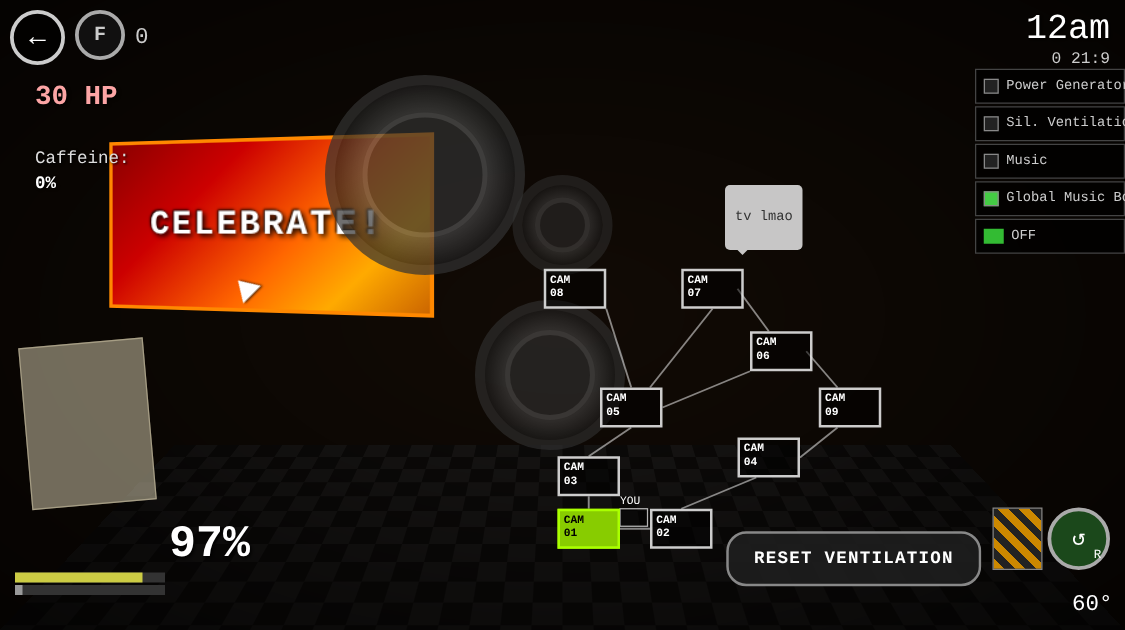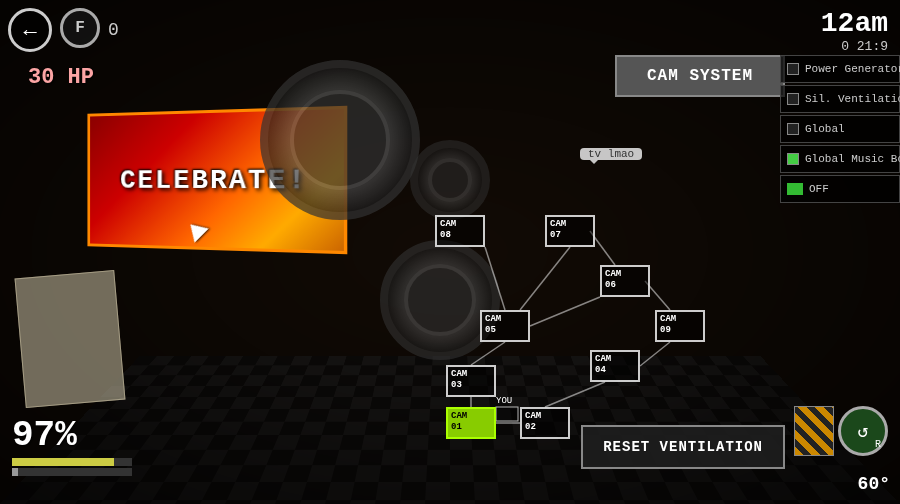--- a/index.html
+++ b/index.html
@@ -193,20 +193,21 @@
       z-index: 20;
       width: 200px;
     }
 
     .usage-percent {
       font-size: 36px;
       font-weight: bold;
       color: #fff;
       text-shadow: 1px 1px 3px #000;
       padding-left: 12px;
+      text-align: right;
     }
 
     .bar-label {
       font-size: 11px;
       color: #aaa;
       padding-left: 12px;
     }
 
     .usage-bar-container {
       height: 8px;
@@ -225,21 +226,21 @@
     .clock-display {
       position: absolute;
       top: 8px;
       right: 12px;
       z-index: 20;
       text-align: right;
     }
 
     .clock-time {
       font-size: 28px;
-      font-weight: bold;
+      font-weight: normal;
       color: #fff;
       text-shadow: 1px 1px 3px #000;
       margin-left: 16px;
     }
 
     .clock-sub {
       font-size: 13px;
       color: #ccc;
     }
 
@@ -409,21 +410,21 @@
       cursor: pointer;
       z-index: 20;
     }
 
     
     .degree-display {
       position: absolute;
       bottom: 8px;
       right: 10px;
       font-size: 22px;
-      font-weight: bold;
+      font-weight: normal;
       color: #fff;
       z-index: 20;
     }
 
     
     .rw-icon {
       position: absolute;
       bottom: 55px;
       right: 12px;
       width: 50px;
@@ -462,21 +463,21 @@
     }
 
     
     .speech-bubble {
       position: absolute;
       top: 148px;
       left: 580px;
       background: rgba(220,220,220,0.9);
       color: #333;
       font-size: 11px;
-      padding: 0 8px;
+      padding: 20px 8px;
       border-radius: 4px;
       z-index: 18;
     }
 
     .speech-bubble::after {
       content: '';
       position: absolute;
       bottom: -8px;
       left: 10px;
       border: 4px solid transparent;
@@ -532,44 +533,47 @@
 
 <div class="zero-label">
   <span>0</span>
 </div>
 
 <div class="hp-display">
   <span>30 HP</span>
 </div>
 
 <div class="stat-block">
+  <div class="stat-item" style="margin-top:8px;">
+    <span>Caffeine:</span><br>
+    <span class="stat-value">0%</span>
+  </div>
 </div>
 
 <div class="clock-display">
   <div class="clock-time">12am</div>
   <div class="clock-sub">0 21:9</div>
 </div>
 
 <div id="right-panel" style="left: 615px; top: 55px; position: absolute; z-index: 15;">
-  <button class="cam-system-btn">CAM SYSTEM</button>
   <div style="height:6px;"></div>
 </div>
 
 <div class="sys-btn-list">
   <div class="sys-btn">
     <div class="sys-btn-indicator ind-dark"></div>
     <span class="sys-btn-label">Power Generator</span>
   </div>
   <div class="sys-btn">
     <div class="sys-btn-indicator ind-dark"></div>
     <span class="sys-btn-label">Sil. Ventilation</span>
   </div>
   <div class="sys-btn">
     <div class="sys-btn-indicator ind-dark"></div>
-    <span class="sys-btn-label">Global</span>
+    <span class="sys-btn-label">Music</span>
   </div>
   <div class="sys-btn">
     <div class="sys-btn-indicator ind-green"></div>
     <span class="sys-btn-label">Global Music Box</span>
   </div>
   <div class="off-btn">
     <div class="off-ind"></div>
     <span class="off-label">OFF</span>
   </div>
 </div>
@@ -623,21 +627,21 @@
     <span class="cam-label">CAM<br>07</span>
   </div>
   <div class="cam-node" style="left:45px;top:60px;width:50px;height:32px;">
     <span class="cam-label">CAM<br>08</span>
   </div>
   <div class="cam-node" style="left:265px;top:155px;width:50px;height:32px;">
     <span class="cam-label">CAM<br>09</span>
   </div>
 </div>
 
-<button class="reset-vent-btn" style="bottom:35px; right:115px;">RESET VENTILATION</button>
+<button class="reset-vent-btn" style="bottom:35px; right:115px;border-radius:16px;">RESET VENTILATION</button>
 
 <div class="warning-stripe" style="bottom:48px; right:66px;"></div>
 
 <div class="rw-icon" style="bottom:48px; right:12px;">
   <span class="rw-symbol">↺</span>
   <span style="font-size:10px;color:#fff;position:absolute;bottom:3px;right:4px;">R</span>
 </div>
 
 <div class="degree-display" style="bottom:10px;right:10px;font-size:18px;">60°</div>
 

